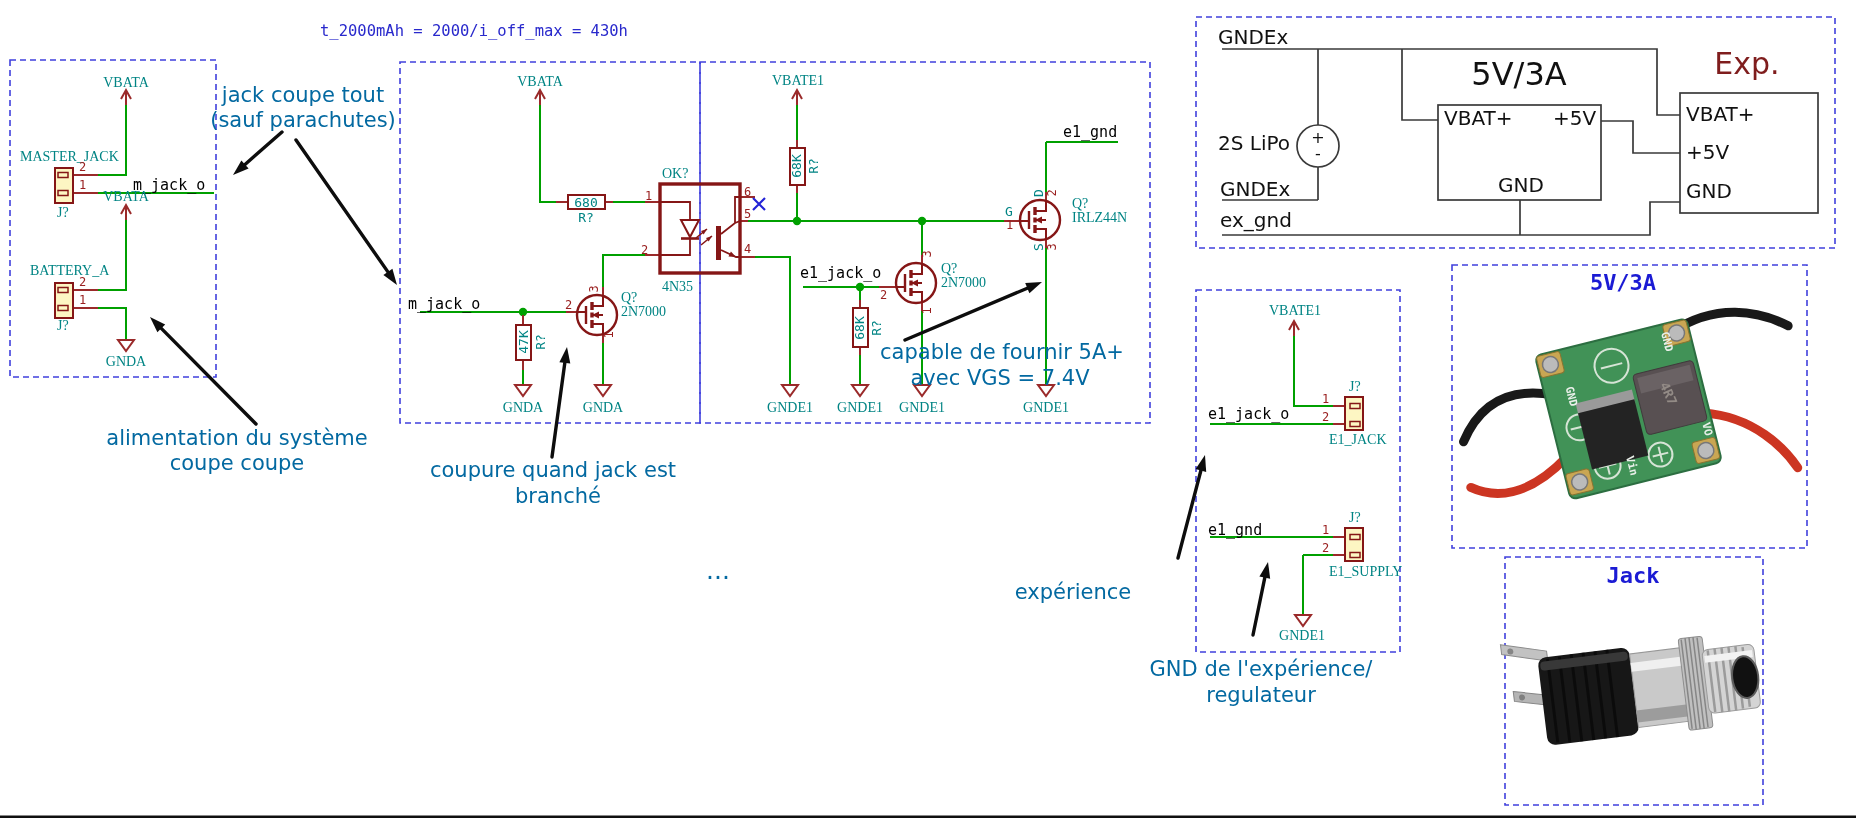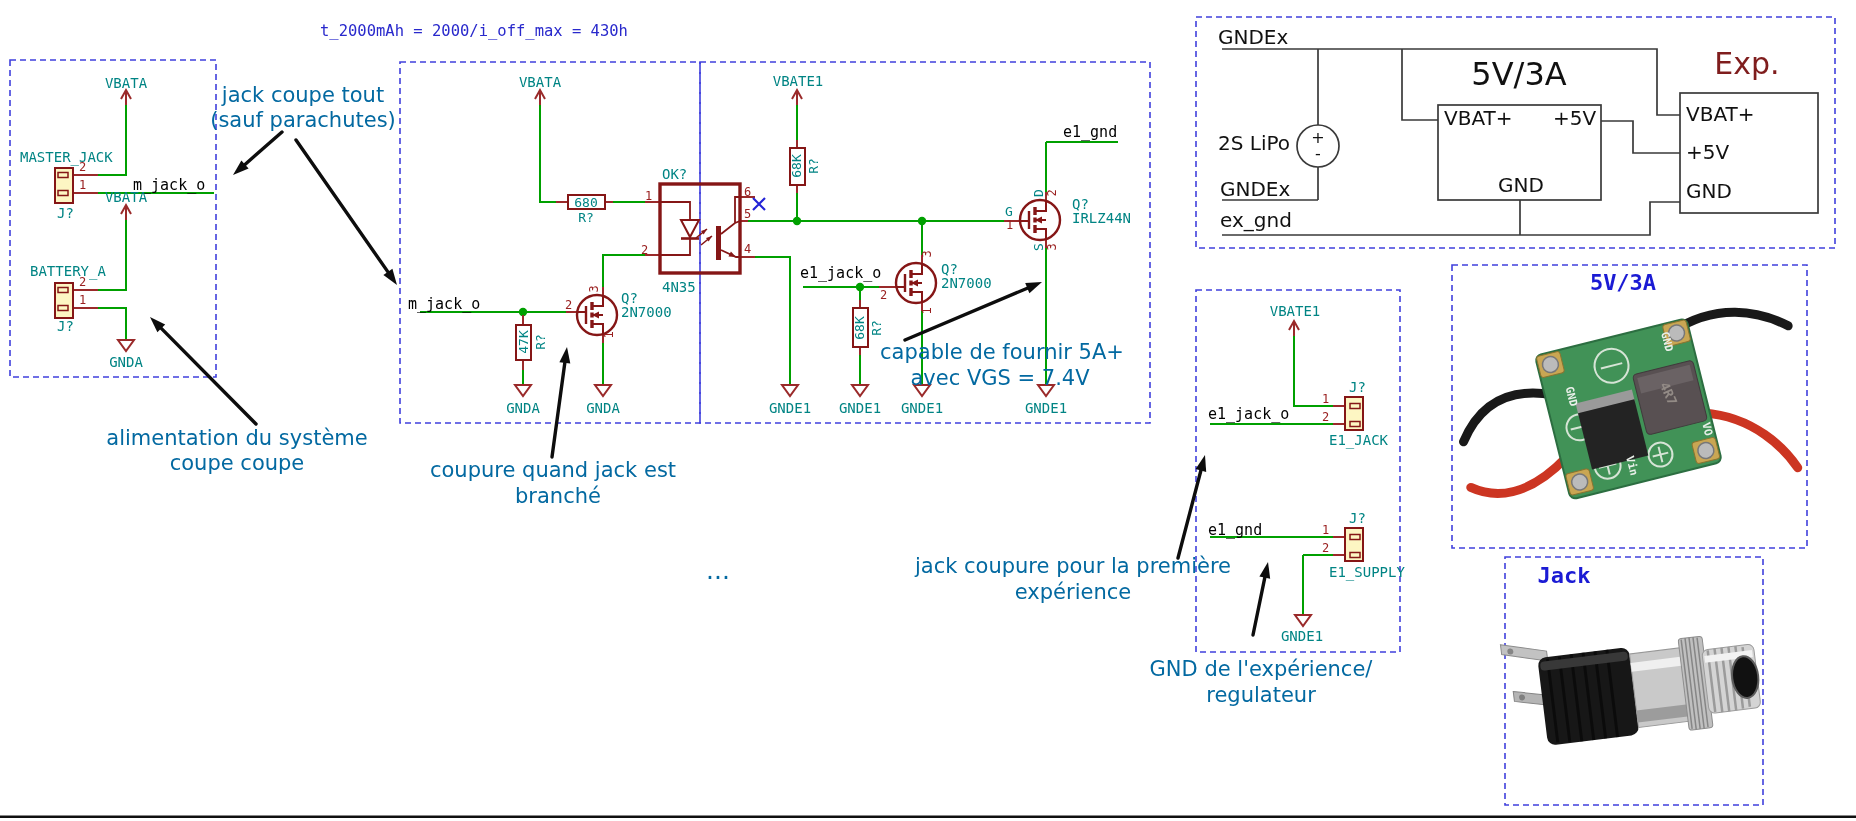--- a/index.html
+++ b/index.html
@@ -4,21 +4,21 @@
 <style>
   html,body{margin:0;padding:0;background:#ffffff;}
   .stage{position:relative;width:1856px;height:821px;background:#ffffff;overflow:hidden;
          font-family:"DejaVu Sans",sans-serif;}
   svg{position:absolute;left:0;top:0;}
   .lbl{position:absolute;white-space:pre;line-height:1.05;}
   .c{transform:translateX(-50%);}
   .rot{transform:translate(-50%,-50%) rotate(-90deg);}
   .mono{font-family:"DejaVu Sans Mono",monospace;}
   .sans{font-family:"DejaVu Sans",sans-serif;}
-  .teal{color:#008484;font-size:14px;}
+  .teal{color:#008484;font-size:14px;font-family:Liberation Serif, serif;}
   .tealS{color:#008484;font-size:13px;}
   .net{color:#000000;font-size:15px;}
   .pin{color:#9a2020;font-size:12px;}
   .blue{color:#2929cc;font-size:15.5px;}
   .ann{color:#0369a1;font-size:21px;text-align:right;}
   .blk{color:#111;font-size:20px;}
   .bigblk{color:#111;font-size:32px;}
   .photolbl{color:#1b1bd4;font-size:22px;font-weight:bold;}
   .pcbtxt{font:bold 11px "DejaVu Sans Mono",monospace;fill:#e9efe9;}
   .pcbtxt2{font:bold 13px "DejaVu Sans Mono",monospace;fill:#938b86;}
@@ -333,21 +333,20 @@
 
 <div class="lbl ann c" style="left:303px;top:84px">jack coupe tout</div>
 <div class="lbl ann c" style="left:303px;top:109px">(sauf parachutes)</div>
 <div class="lbl ann c" style="left:237px;top:427px">alimentation du système</div>
 <div class="lbl ann c" style="left:237px;top:452px">coupe coupe</div>
 <div class="lbl ann c" style="left:553px;top:459px">coupure quand jack est</div>
 <div class="lbl ann c" style="left:558px;top:485px">branché</div>
 <div class="lbl ann c" style="left:1002px;top:341px">capable de fournir 5A+</div>
 <div class="lbl ann c" style="left:1000px;top:367px">avec VGS = 7.4V</div>
 <div class="lbl ann c" style="left:718px;top:558px;font-size:25px">...</div>
-<div class="lbl ann c" style="left:1073px;top:555px">jack coupure pour la première</div>
 <div class="lbl ann c" style="left:1073px;top:581px">expérience</div>
 <div class="lbl ann c" style="left:1261px;top:658px">GND de l'expérience/</div>
 <div class="lbl ann c" style="left:1261px;top:684px">regulateur</div>
 
 <div class="lbl mono photolbl c" style="left:1623px;top:271px">5V/3A</div>
-<div class="lbl mono photolbl c" style="left:1564px;top:564px">Jack</div>
+<div class="lbl mono photolbl c" style="left:1633px;top:564px">Jack</div>
 
 </div>
 
 </body></html>

